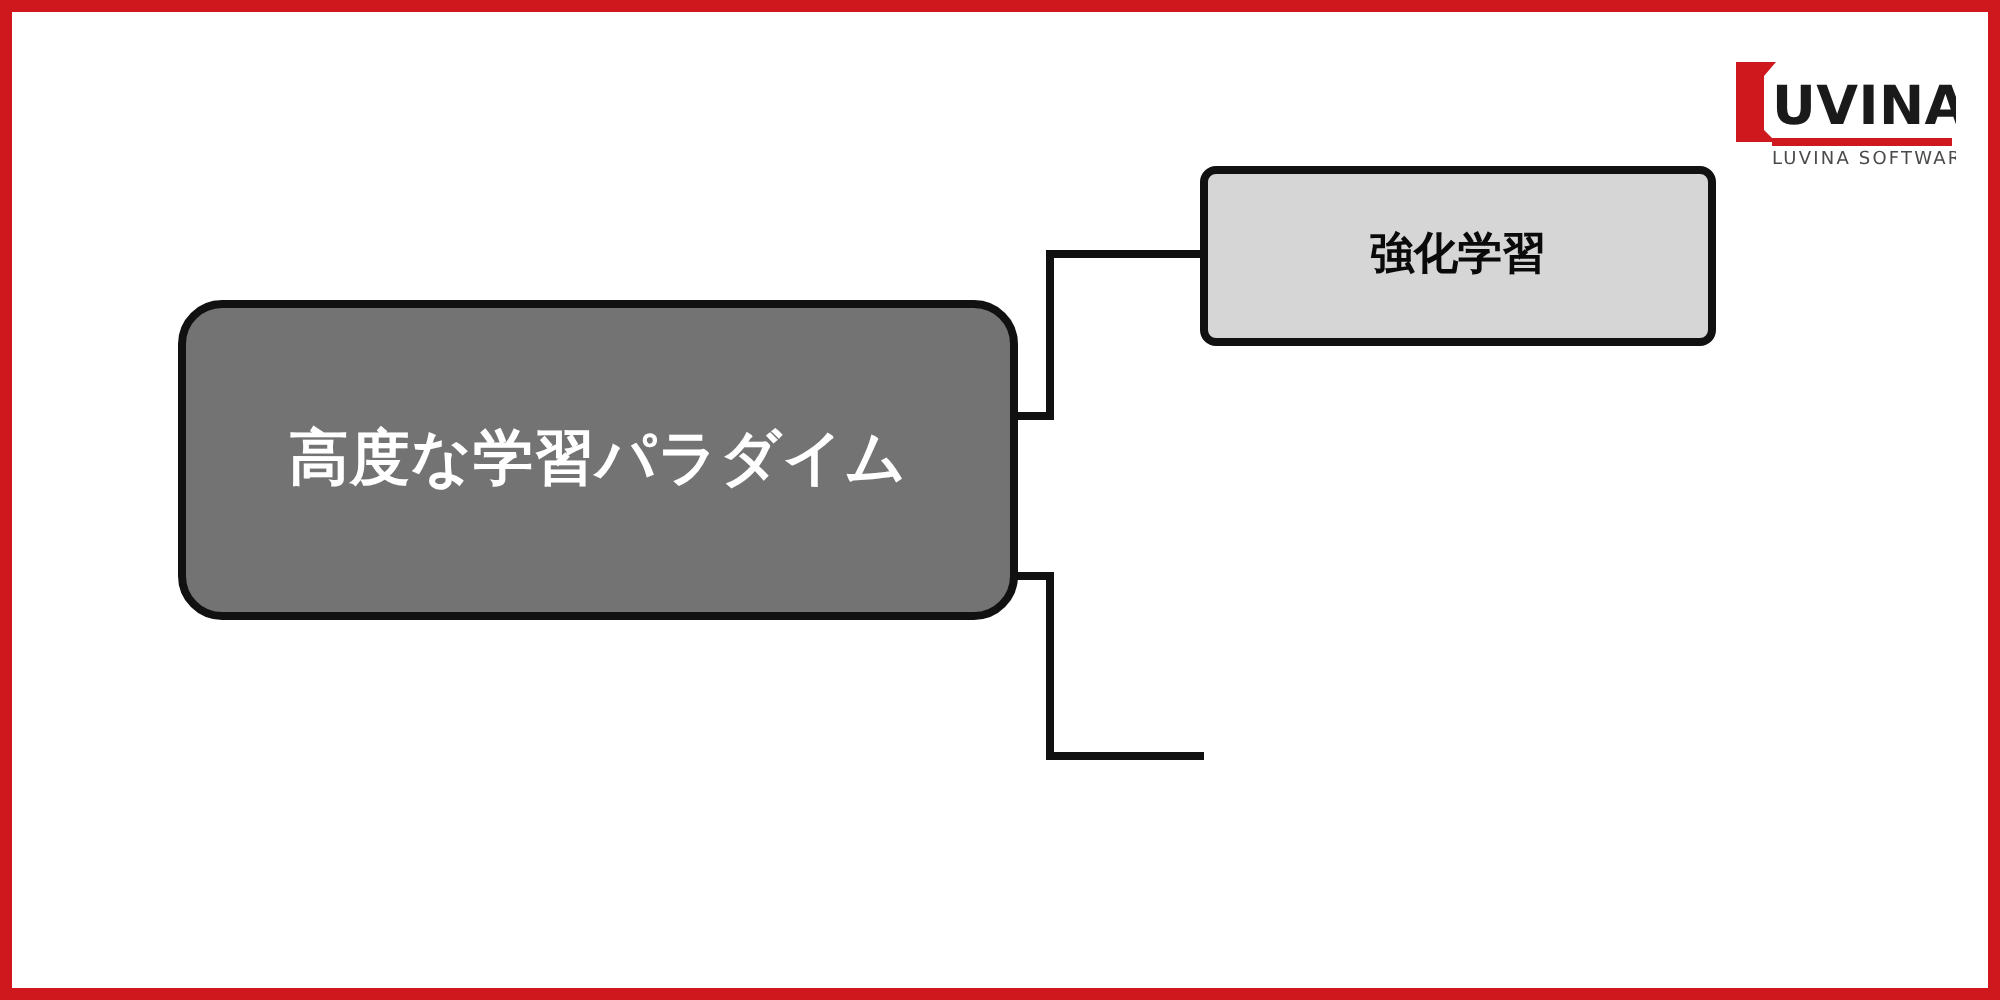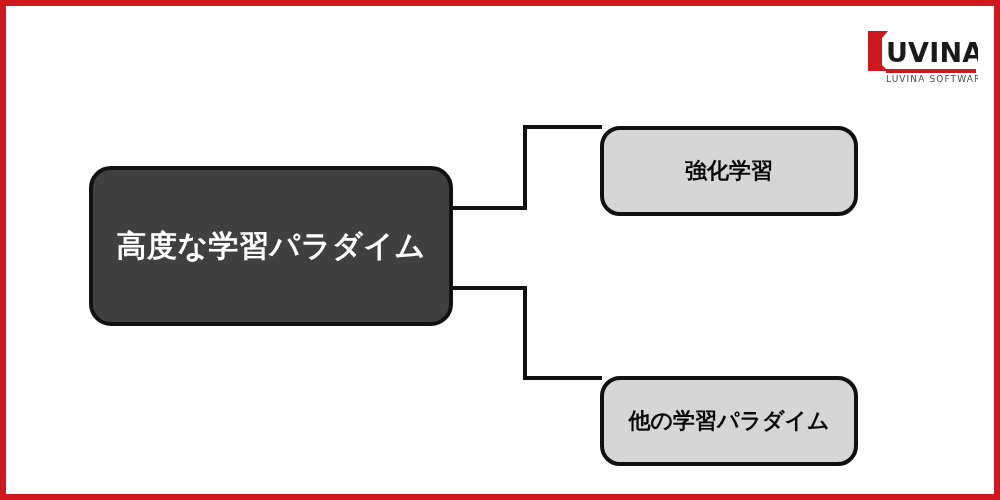--- a/index.html
+++ b/index.html
@@ -52,40 +52,39 @@
   }
   .node .node-label {
     display: block;
     text-align: center;
     line-height: 1.2;
     white-space: nowrap;
   }
   
   #node-root {
     left: 89px;
-    top: 166px;
-    width: 364px;
+    top: 150px;
+    width: 420px;
     height: 160px;
-    background: #404040;
+    background: #737373;
     border-radius: 22px;
   }
   #node-root .node-label {
     color: #ffffff;
     font-size: 30px;
     font-weight: bold;
     letter-spacing: 0.5px;
   }
   
   .node-child {
     background: #D6D6D6;
-    border-radius: 20px;
+    border-radius: 8px;
     width: 258px;
     height: 90px;
     left: 600px;
-    margin-top: 43px;
   }
   .node-child .node-label {
     color: #0a0a0a;
     font-size: 22px;
     font-weight: bold;
   }
   #node-child-0 { top: 83px; }
   #node-child-1 { top: 333px; }
 
   
@@ -112,23 +111,20 @@
   </svg>
 
   <div class="node" id="node-root">
     <span class="node-label">高度な学習パラダイム</span>
   </div>
 
   <div class="node node-child" id="node-child-0">
     <span class="node-label">強化学習</span>
   </div>
 
-  <div class="node node-child" id="node-child-1">
-    <span class="node-label">他の学習パラダイム</span>
-  </div>
 
   <div id="logo">
     <svg width="112" height="54" viewBox="0 0 112 54">
 
       <g>
         <polygon points="2,2 16,2 16,36 2,36" fill="#CE181E"></polygon>
         <polygon points="16,2 22,2 16,9" fill="#CE181E"></polygon>
         <polygon points="2,36 16,36 22,42 2,42" fill="#CE181E"></polygon>
       </g>
 

